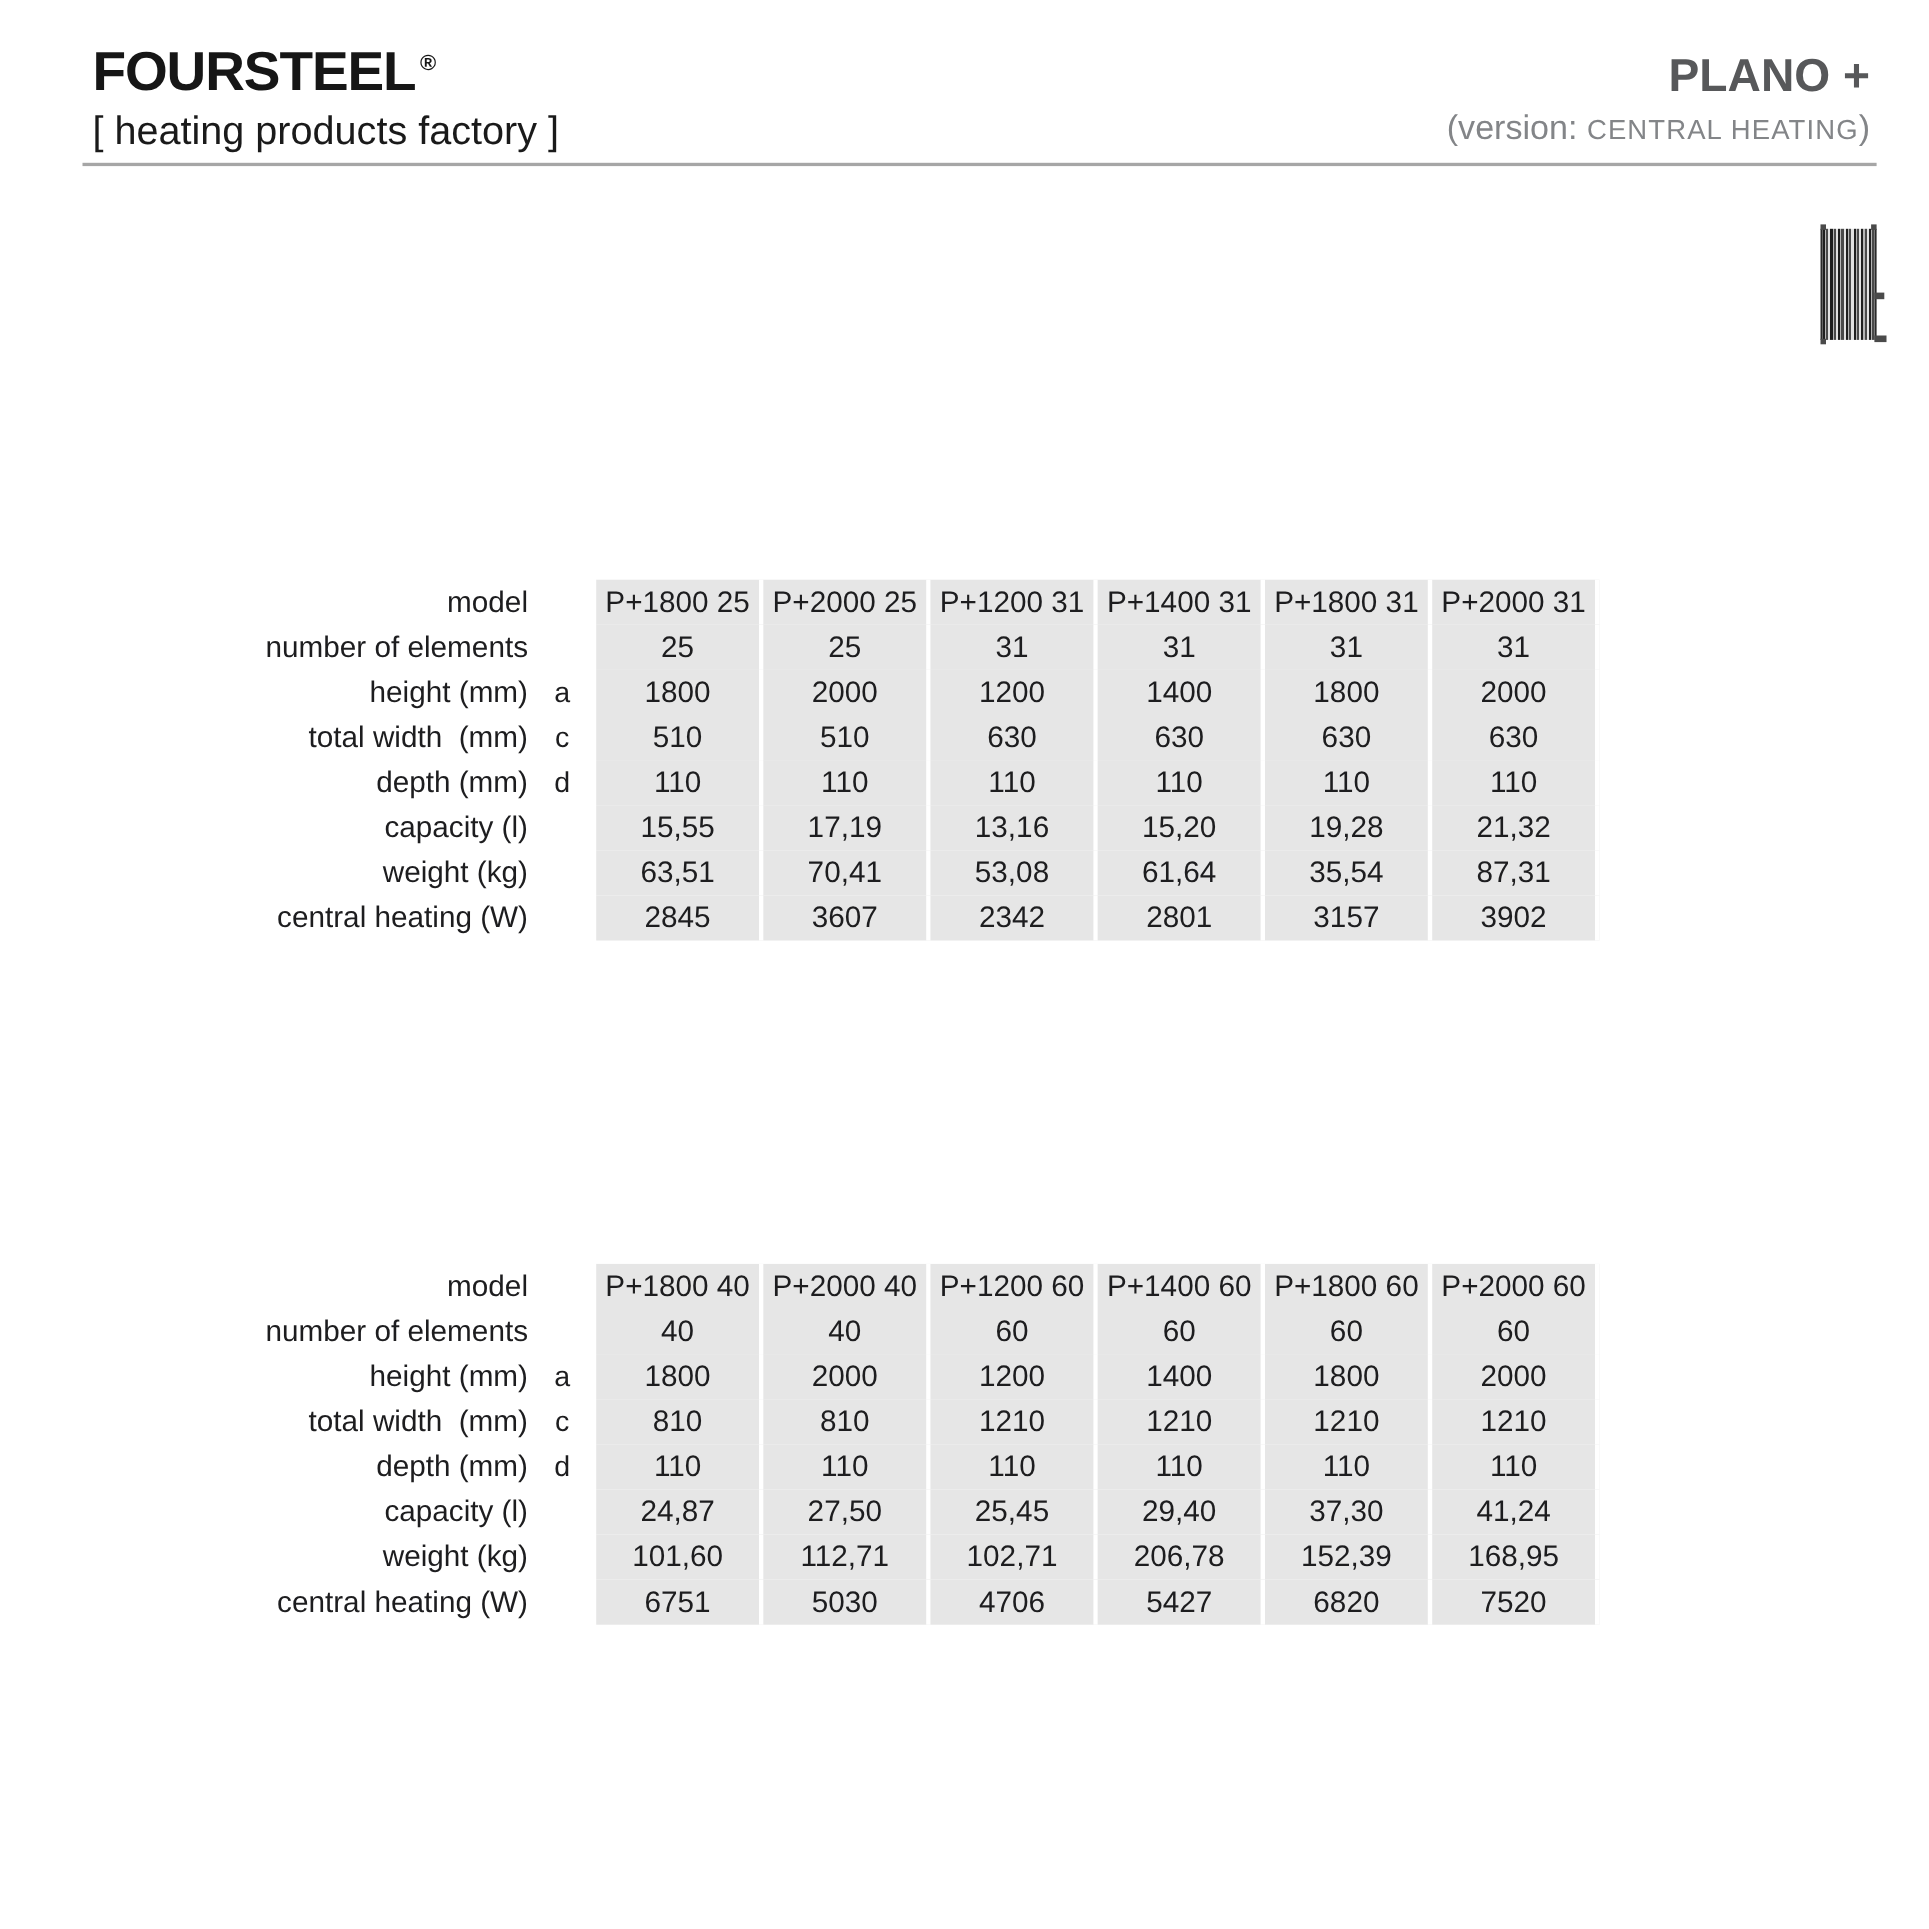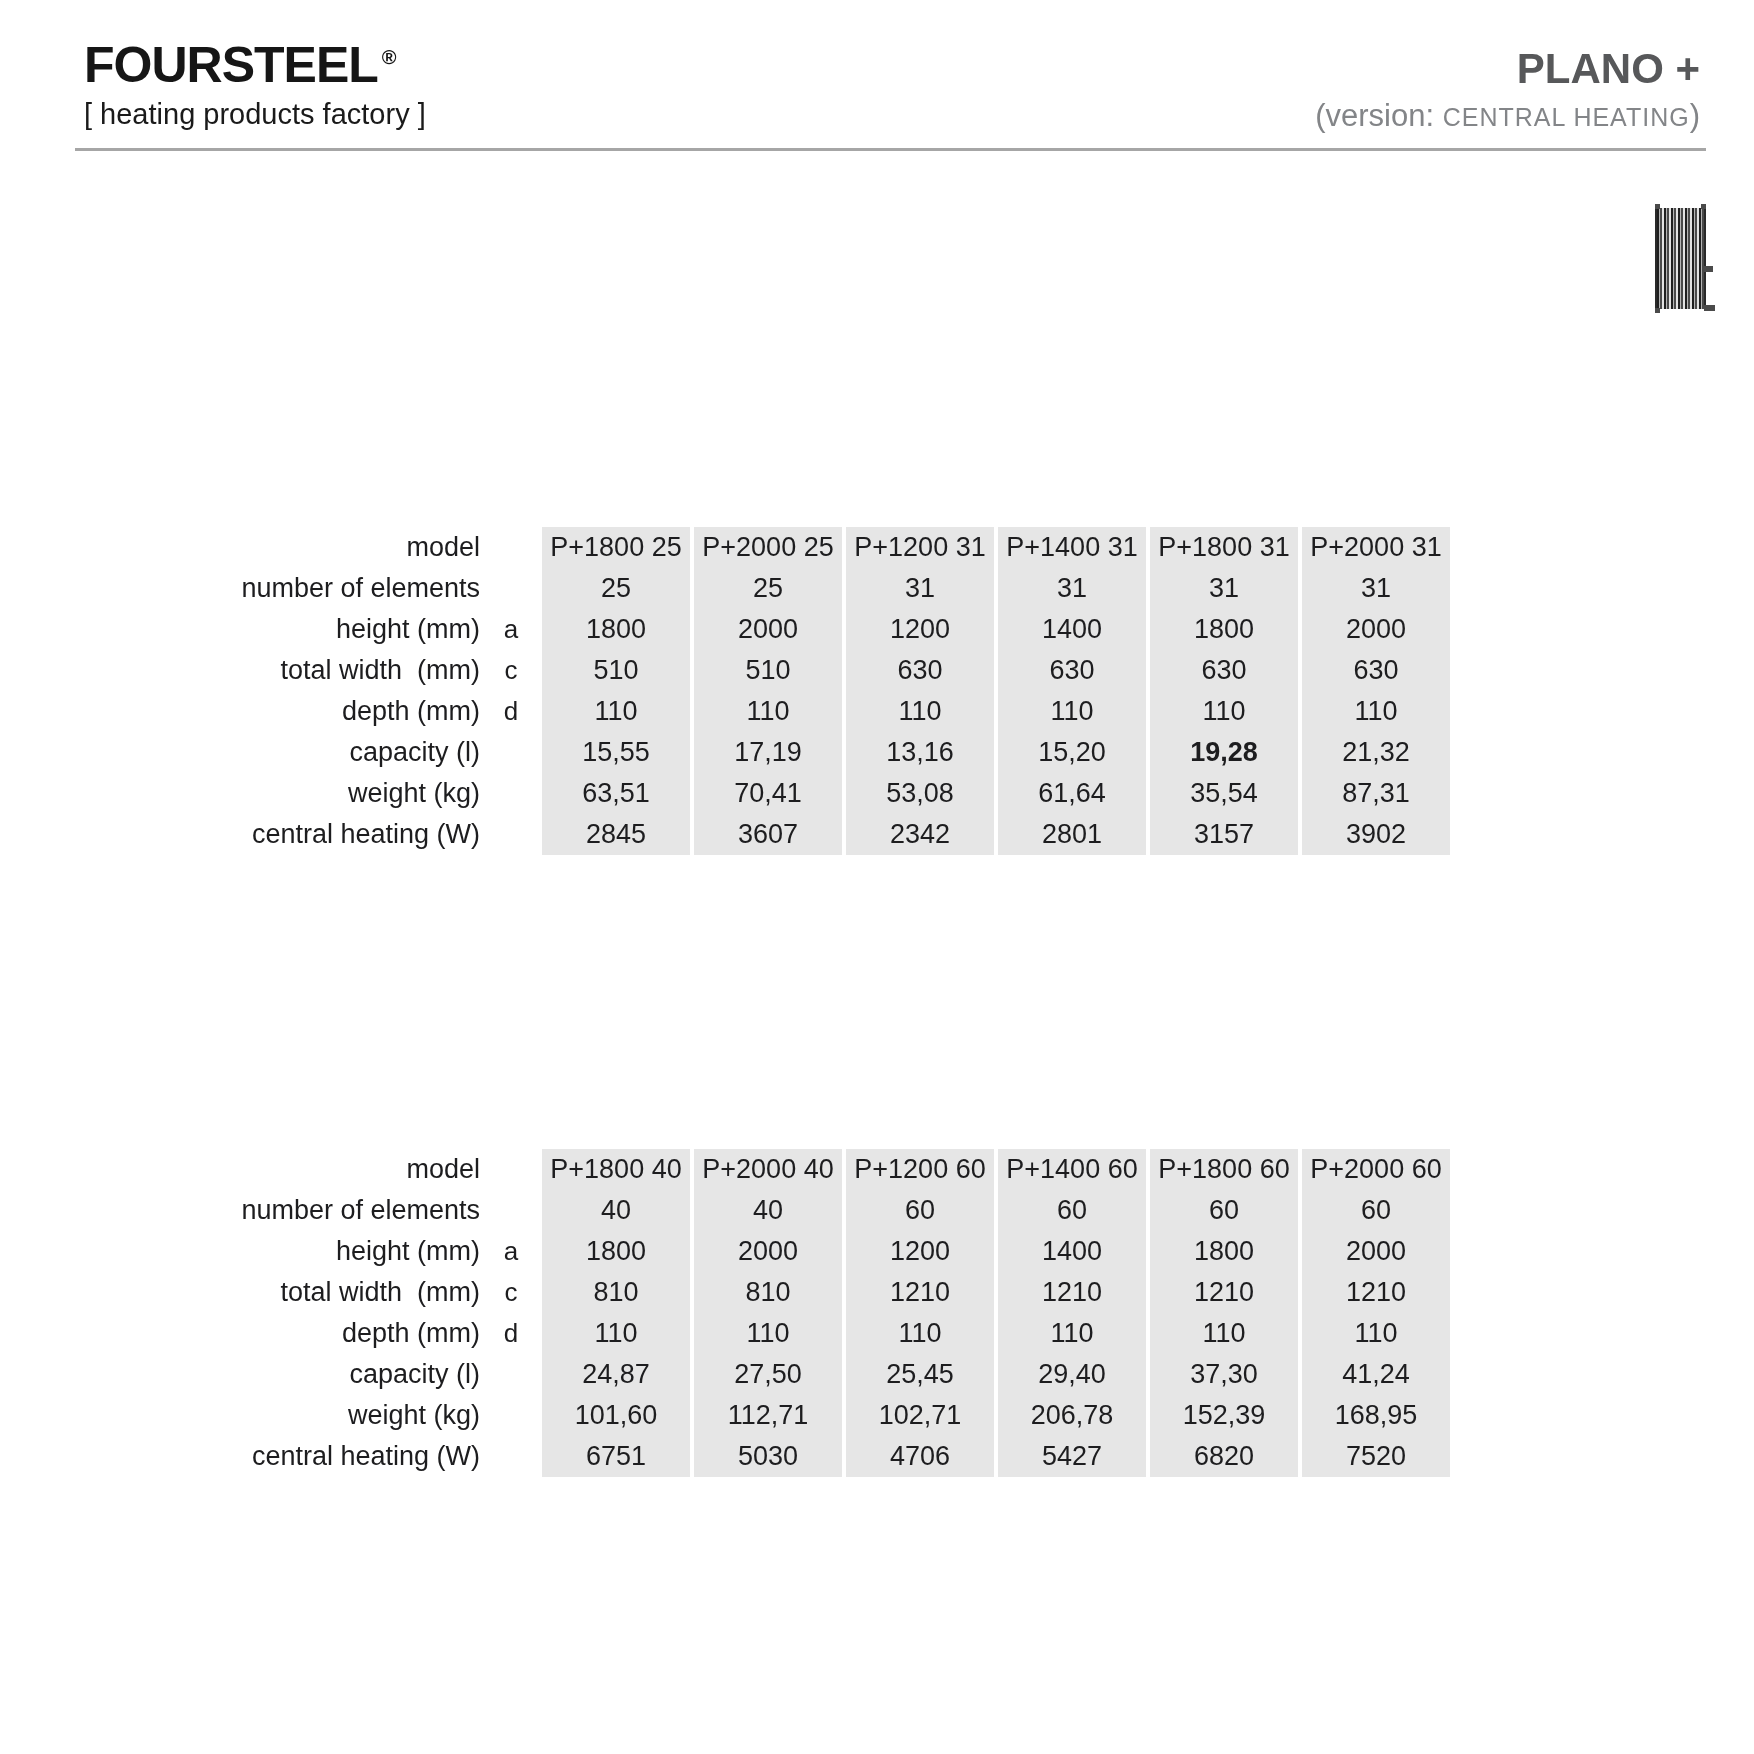--- a/index.html
+++ b/index.html
@@ -6,21 +6,21 @@
   body{
     width:1754px;height:1754px;position:relative;overflow:hidden;
     font-family:"Liberation Sans","DejaVu Sans",sans-serif;
     color:#1d1d1f;
   }
 
   
   .logo-block{position:absolute;left:84px;top:40px;}
   .brand{font-size:50px;font-weight:bold;letter-spacing:-1px;color:#161616;line-height:1;}
   .reg-mark{font-size:20px;font-weight:bold;vertical-align:18px;margin-left:4px;}
-  .tagline{font-size:29px;color:#1a1a1a;margin-top:8px;letter-spacing:0px;}
+  .tagline{font-size:36px;color:#1a1a1a;margin-top:8px;letter-spacing:0px;}
 
   .title-block{position:absolute;right:54px;top:48px;text-align:right;}
   .product-title{font-size:42px;font-weight:bold;color:#57585a;line-height:1;}
   .version-line{margin-top:10px;color:#838588;font-size:31px;line-height:1;}
   .version-value{font-size:25px;letter-spacing:1px;}
 
   .header-rule{position:absolute;left:75px;top:148px;width:1631px;height:3px;background:#a6a6a6;}
 
   
   .radiator{
@@ -132,21 +132,21 @@
     <div class="data-cell value-cell" style="grid-area: 4 / 6;">630</div>
     <div class="data-cell value-cell" style="grid-area: 5 / 6;">110</div>
     <div class="data-cell value-cell" style="grid-area: 6 / 6;">15,20</div>
     <div class="data-cell value-cell" style="grid-area: 7 / 6;">61,64</div>
     <div class="data-cell value-cell" style="grid-area: 8 / 6;">2801</div>
     <div class="data-cell model-cell" style="grid-area: 1 / 7;">P+1800 31</div>
     <div class="data-cell value-cell" style="grid-area: 2 / 7;">31</div>
     <div class="data-cell value-cell" style="grid-area: 3 / 7;">1800</div>
     <div class="data-cell value-cell" style="grid-area: 4 / 7;">630</div>
     <div class="data-cell value-cell" style="grid-area: 5 / 7;">110</div>
-    <div class="data-cell value-cell" style="grid-area: 6 / 7; font-weight: bold;">19,28</div>
+    <div class="data-cell value-cell" style="grid-area: 6 / 7;">19,28</div>
     <div class="data-cell value-cell" style="grid-area: 7 / 7;">35,54</div>
     <div class="data-cell value-cell" style="grid-area: 8 / 7;">3157</div>
     <div class="data-cell model-cell" style="grid-area: 1 / 8;">P+2000 31</div>
     <div class="data-cell value-cell" style="grid-area: 2 / 8;">31</div>
     <div class="data-cell value-cell" style="grid-area: 3 / 8;">2000</div>
     <div class="data-cell value-cell" style="grid-area: 4 / 8;">630</div>
     <div class="data-cell value-cell" style="grid-area: 5 / 8;">110</div>
     <div class="data-cell value-cell" style="grid-area: 6 / 8;">21,32</div>
     <div class="data-cell value-cell" style="grid-area: 7 / 8;">87,31</div>
     <div class="data-cell value-cell" style="grid-area: 8 / 8;">3902</div>

